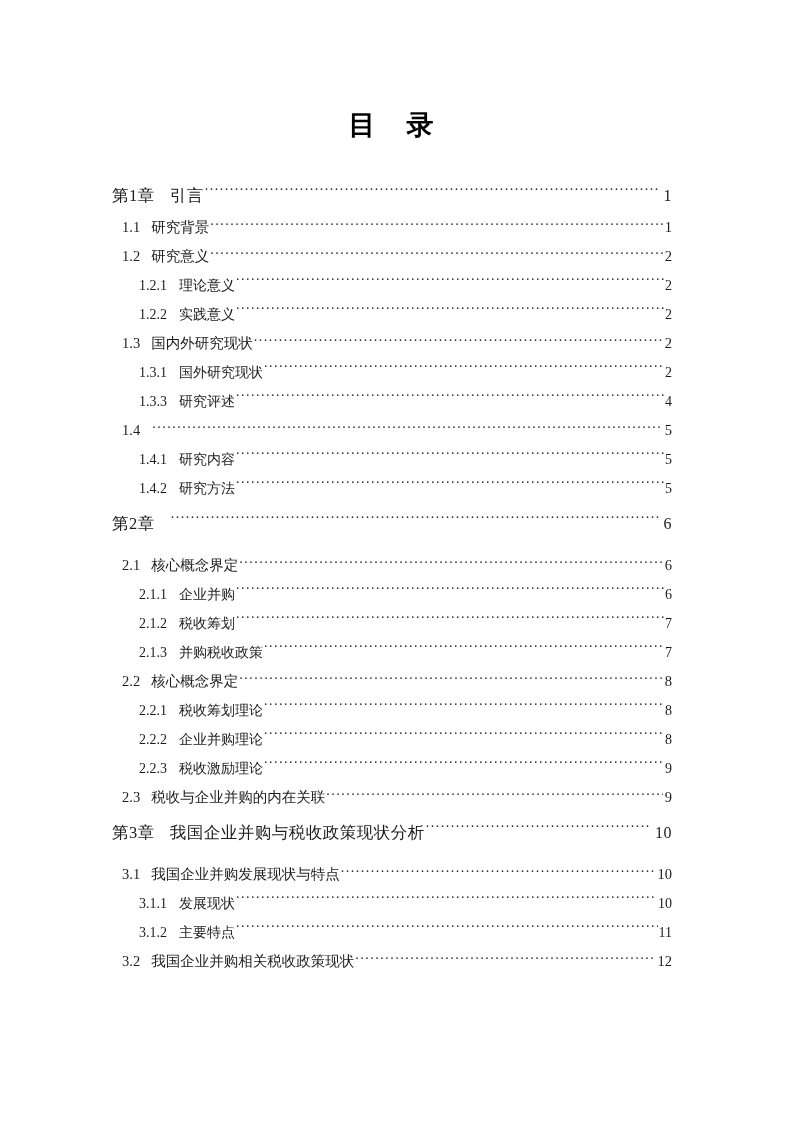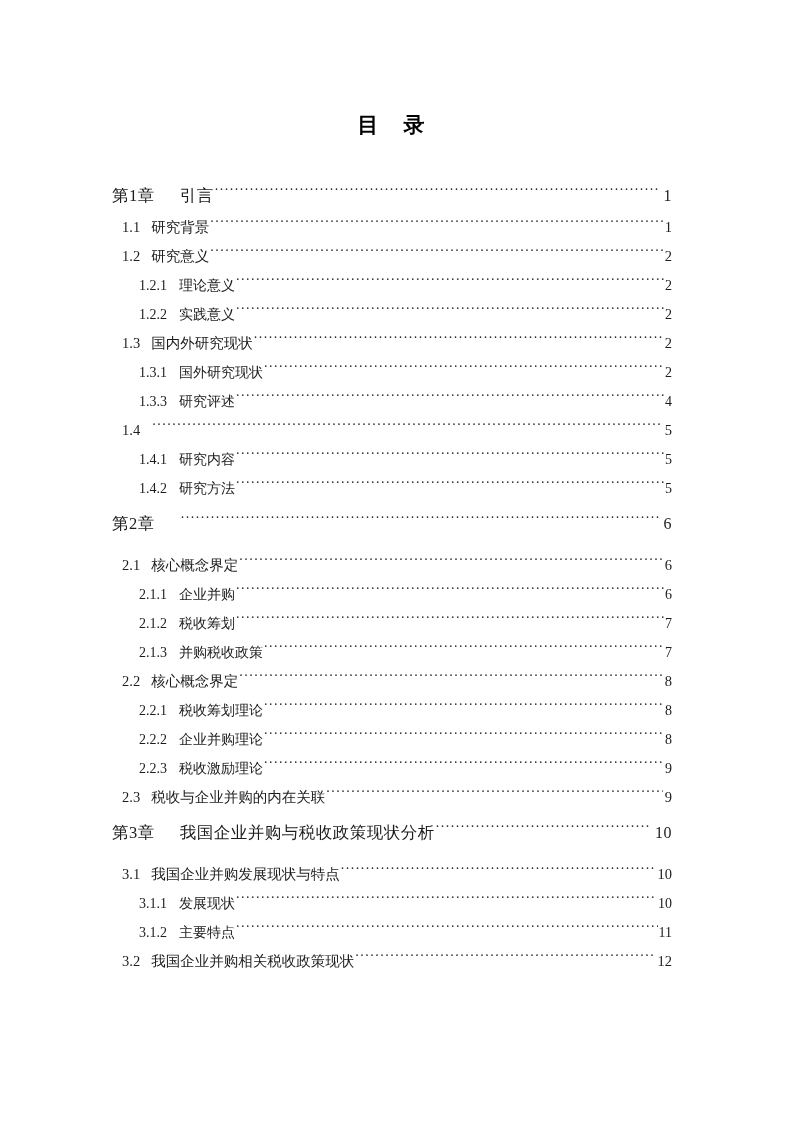--- a/index.html
+++ b/index.html
@@ -18,21 +18,21 @@
     width: 793px;
     height: 1122px;
     box-sizing: border-box;
     padding: 112px 121px 0 112px;
     background: #ffffff;
   }
   .doc-title {
     text-align: center;
     font-family: "DejaVu Sans", "Liberation Sans", sans-serif;
     font-weight: bold;
-    font-size: 21px;
+    font-size: 27px;
     line-height: 26px;
     letter-spacing: 2px;
     color: #000000;
   }
   .toc {
     margin-top: 43px;
   }
   .toc-row {
     display: flex;
     align-items: baseline;
@@ -50,32 +50,33 @@
   .toc-row.lvl1:first-child {
     margin-top: 0;
     margin-bottom: 2px;
   }
   
   .toc-row.lvl2 {
     font-size: 14.5px;
     line-height: 29px;
     height: 29px;
     padding-left: 10px;
+    align-items: center;
   }
   
   .toc-row.lvl3 {
     font-size: 14px;
     line-height: 29px;
     height: 29px;
     padding-left: 27px;
   }
   .toc-num {
     flex: 0 0 auto;
   }
-  .lvl1 .toc-num { margin-right: 25px; }
+  .lvl1 .toc-num { margin-right: 15px; }
   .lvl2 .toc-num { margin-right: 11px; }
   .lvl3 .toc-num { margin-right: 12px; text-align: right; }
   .toc-title {
     flex: 0 0 auto;
   }
   .toc-dots {
     flex: 1 1 auto;
     overflow: hidden;
     height: 1em;
     margin: 0 1px;

